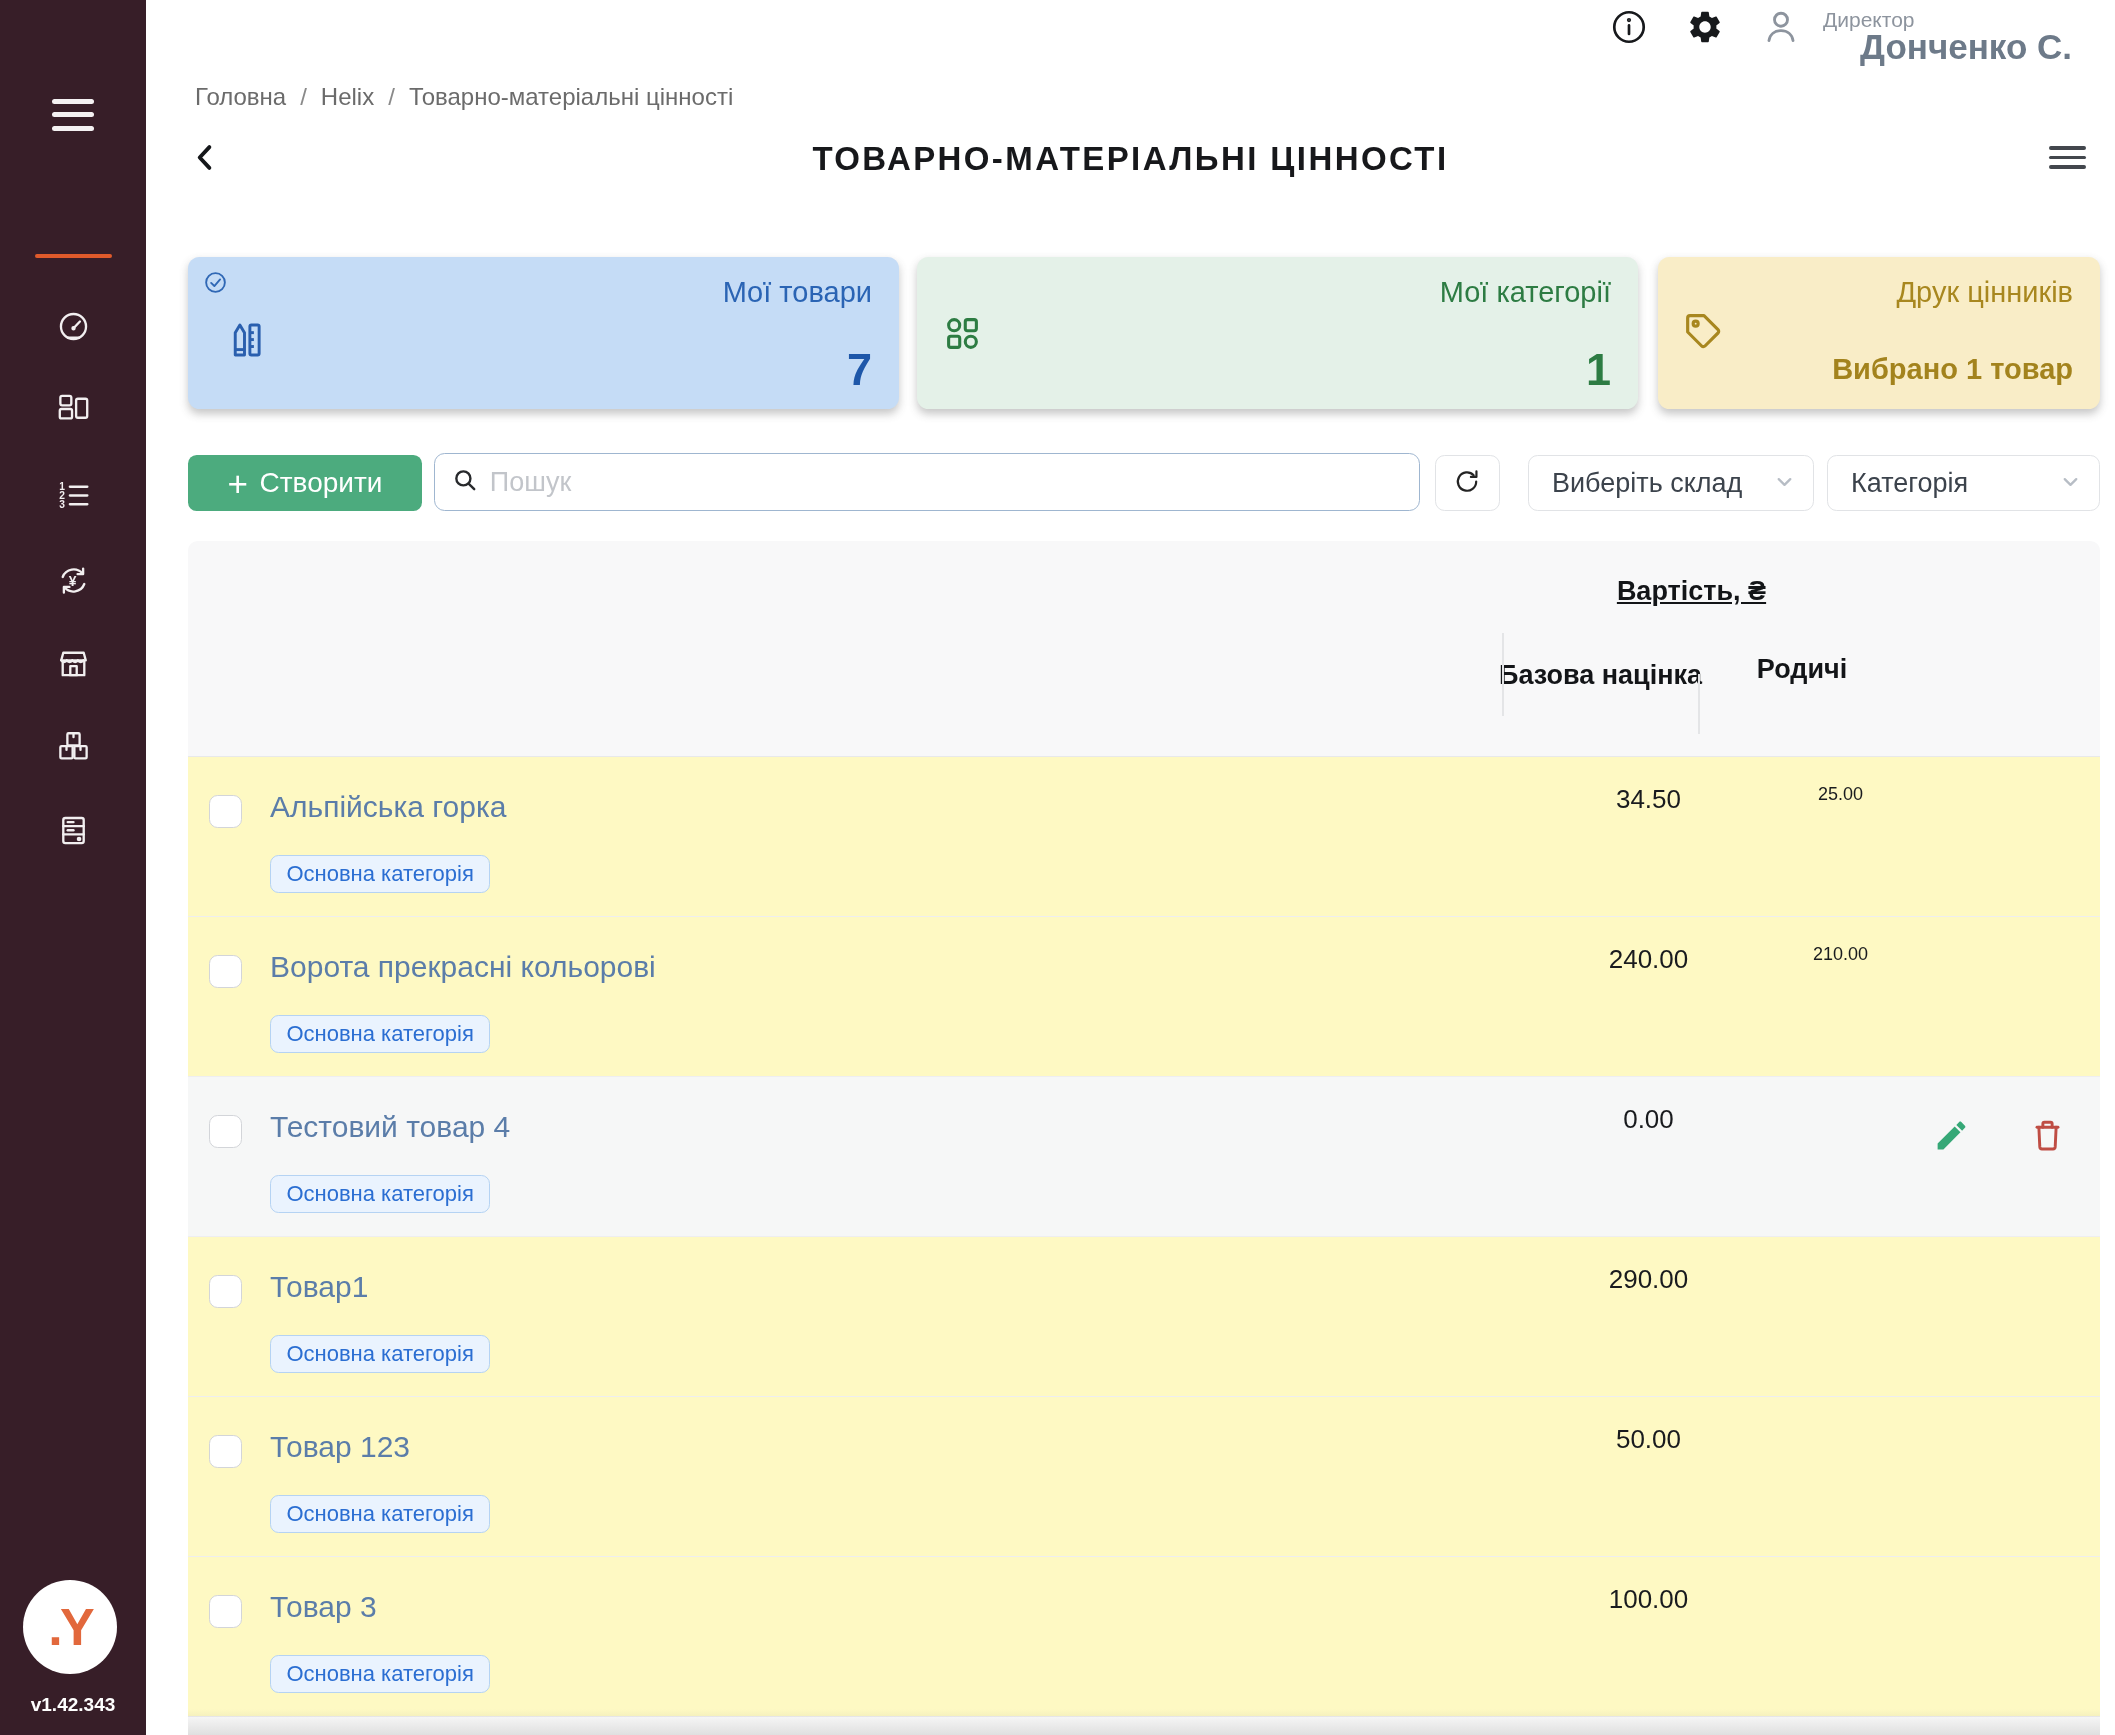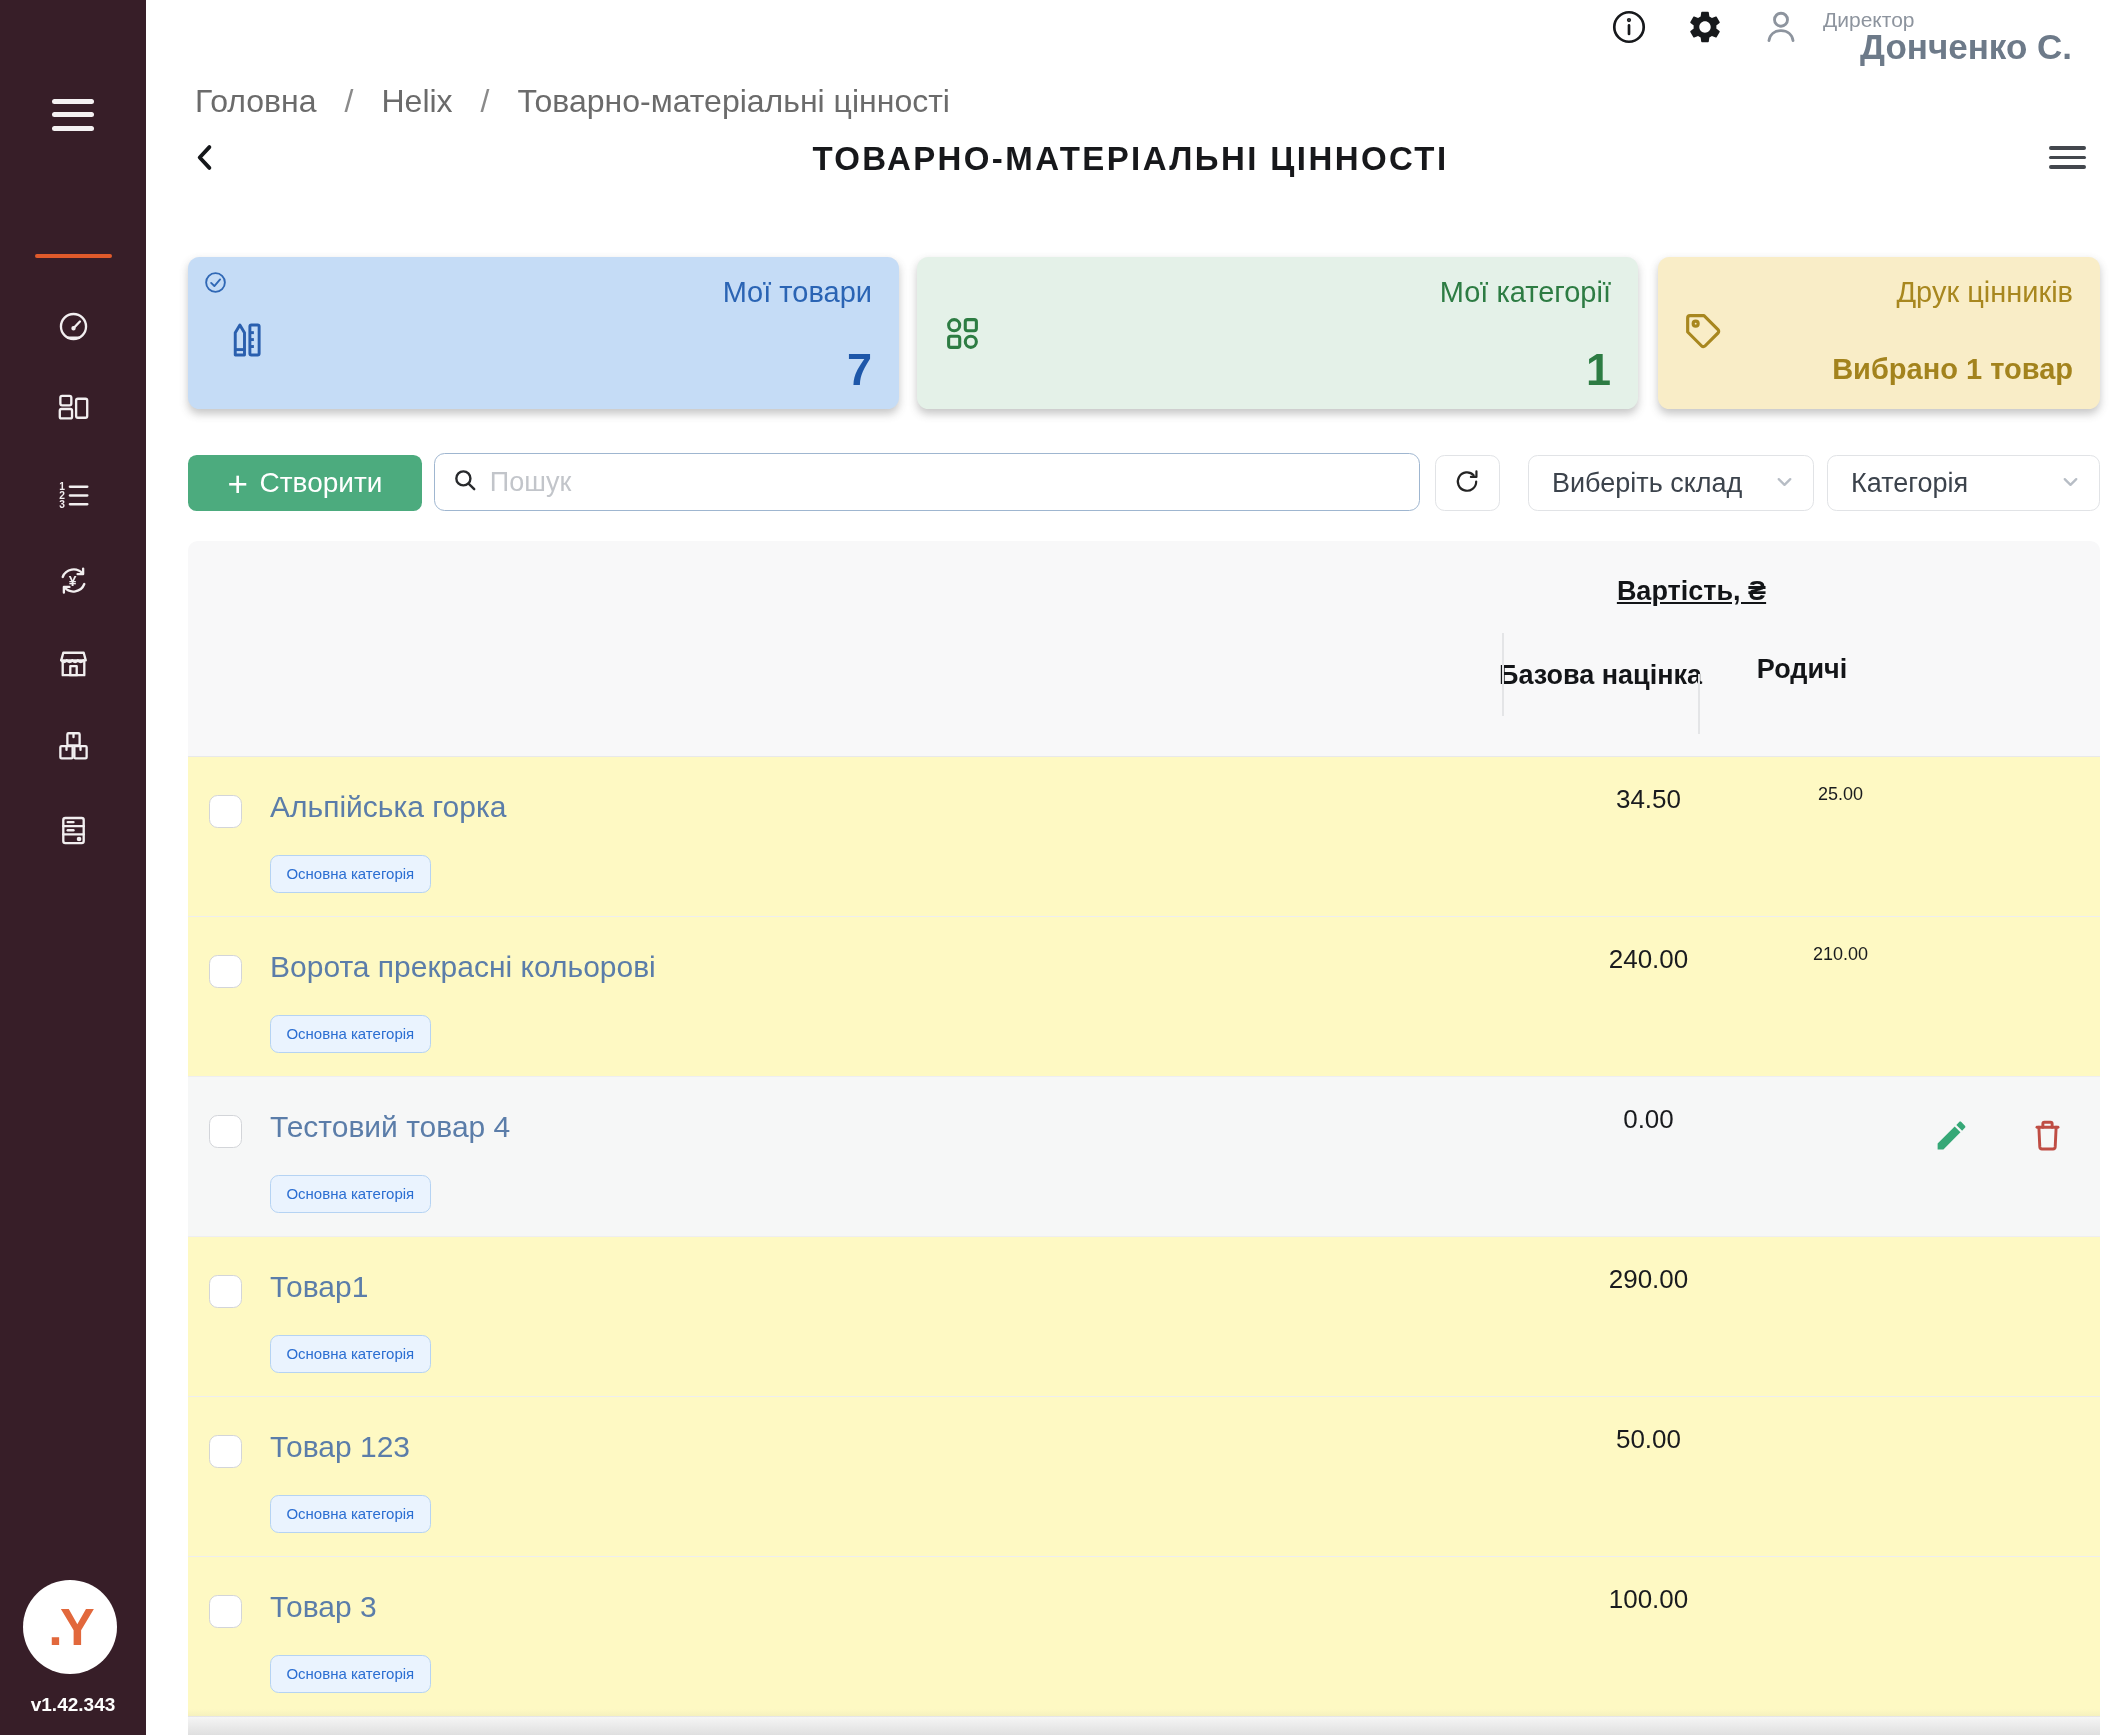--- a/index.html
+++ b/index.html
@@ -19,21 +19,21 @@
   .logo-circle { position:absolute; left:23px; top:1580px; width:94px; height:94px; border-radius:50%; background:#ffffff; display:flex; align-items:center; justify-content:center; }
   .logo-text { font-size:52px; font-weight:800; color:#e2683c; letter-spacing:-2.9px; }
   .version { position:absolute; left:0; top:1694px; width:146px; text-align:center; color:#ffffff; font-size:19px; font-weight:600; }
   
   .topbar { position:absolute; top:7.7px; right:43px; display:flex; align-items:flex-start; gap:38px; }
   .tb-icon { width:38px; height:38px; cursor:pointer; }
   .tb-icon svg { width:100%; height:100%; }
   .user { display:flex; gap:23px; cursor:pointer; }
   .user-role { font-size:21px; color:#8d949e; line-height:23px; }
   .user-name { font-size:35px; font-weight:bold; color:#6d7a89; line-height:31px;margin-left:37px; }
-  .breadcrumb { position:absolute; left:195px; top:83px; font-size:32px; color:#6b6b6b; display:flex; gap:28px; }
+  .breadcrumb { position:absolute; left:195px; top:83px; font-size:24px; color:#6b6b6b; display:flex; gap:14px; }
   .crumb { cursor:pointer; }
   .crumb-sep { color:#8a8a8a; }
   
   .back-btn { position:absolute; left:190px; top:142px; width:35px; height:35px; cursor:pointer; }
   .back-btn svg { width:31px; height:31px; stroke:#15171a; fill:none; stroke-width:3; stroke-linecap:round; stroke-linejoin:round; }
   .page-title { position:absolute; left:146px; right:0; top:140px; text-align:center; font-size:33px; font-weight:bold; letter-spacing:2.4px; color:#17181b; }
   .title-menu { position:absolute; right:29px; top:146px; width:37px; height:29px; cursor:pointer; }
   .title-menu span { display:block; width:37px; height:3.8px; background:#43474d; border-radius:1.9px; margin-bottom:5.8px; }
   
   .card { position:absolute; top:257px; height:152px; border-radius:11.5px; box-shadow:0 4.8px 8.6px rgba(70,70,70,0.30); cursor:pointer; }
@@ -71,21 +71,21 @@
   .th-name  { left:58px;   width:1239px; top:35px; }
   .th-value { left:1297px; width:413px;  top:35px;text-decoration:underline; }
   .th-base  { left:1307px; width:211px;  top:113px; line-height:42px; }
   .th-rel   { left:1518px; width:192px;  top:113px; }
   .vdiv1 { position:absolute; left:1314px; top:92px;  width:1.9px; height:83px; background:#e4e5e7; }
   .vdiv2 { position:absolute; left:1510px; top:133px; width:1.9px; height:60px; background:#e4e5e7; }
   .trow { position:relative; height:160px; border-bottom:1.9px solid #eeeef0; background:#fef9c3; }
   .trow.hovered { background:#f6f7f7; }
   .row-check { position:absolute; left:21px; top:38px; width:33px; height:33px; border:1.9px solid #d3d5d9; border-radius:8.6px; background:#fff; cursor:pointer; }
   .row-name { position:absolute; left:82px; top:33px; font-size:30px; color:#5b7da9; cursor:pointer; }
-  .row-badge { position:absolute; left:82px; top:98px; height:38px; line-height:36px; padding:0 15.4px; background:#eaf3fe; border:1.4px solid #b5d3f3; border-radius:8.6px; font-size:15px; color:#2b6ed2; }
+  .row-badge { position:absolute; left:82px; top:98px; height:38px; line-height:36px; padding:0 15.4px; background:#eaf3fe; border:1.4px solid #b5d3f3; border-radius:8.6px; font-size:22px; color:#2b6ed2; }
   .v-base { position:absolute; left:1345px; width:231px; top:27px; text-align:center; font-size:26px; color:#191b1e; }
   .v-rel  { position:absolute; left:1547px; width:211px; top:27px; text-align:center; font-size:18px; color:#191b1e; }
   .act-edit   { position:absolute; left:1745px; top:40px; width:37px; height:37px; cursor:pointer; }
   .act-delete { position:absolute; left:1841px; top:40px; width:37px; height:37px; cursor:pointer; }
   .act-edit svg, .act-delete svg { width:100%; height:100%; }
   .bottom-fade { position:absolute; left:188px; top:1709px; width:1912px; height:26px; background:linear-gradient(rgba(255,255,255,0), rgba(110,110,110,0.22)); pointer-events:none; }
 </style>
 </head>
 <body>
 

